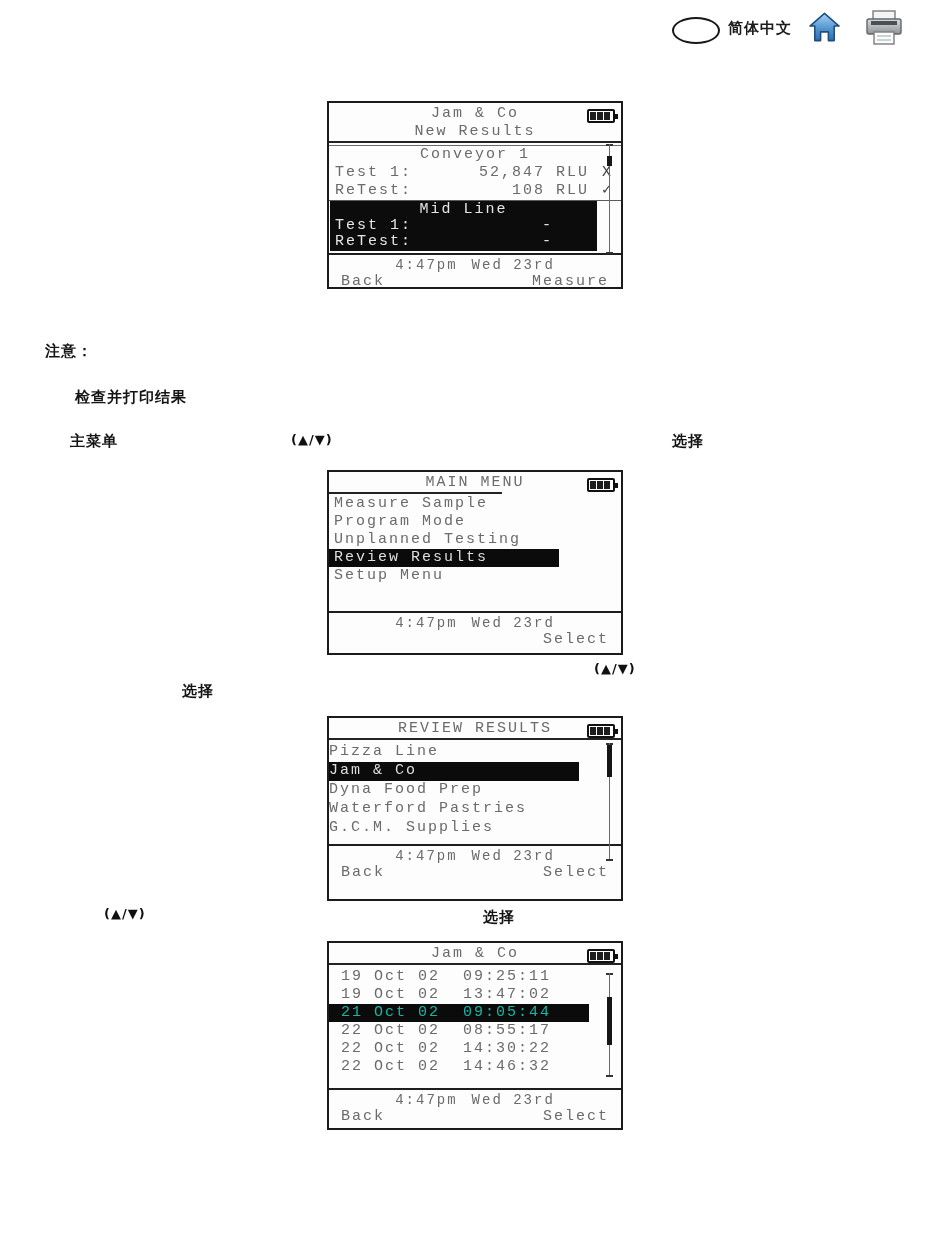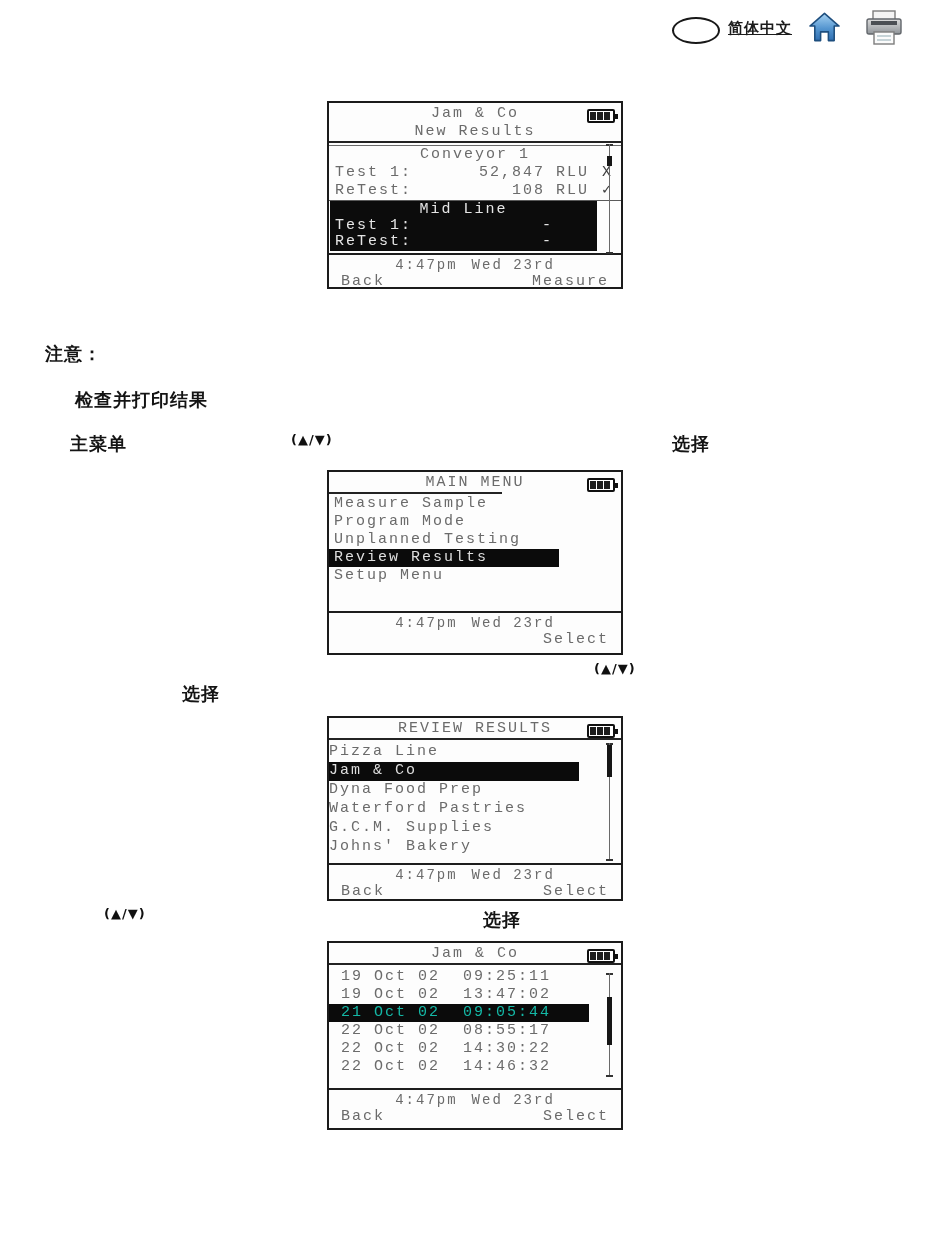--- a/index.html
+++ b/index.html
@@ -3,26 +3,26 @@
 <meta charset="utf-8">
 <style>
   html,body { margin:0; padding:0; background:#fff; }
   .page { position:relative; width:950px; height:1237px; background:#ffffff;
           font-family:"Liberation Sans","DejaVu Sans",sans-serif; overflow:hidden; }
 
   
   .oval { position:absolute; left:672px; top:17px; width:44px; height:23px;
           border:2px solid #181818; border-radius:50%; background:#fff; }
   .lang { position:absolute; left:728px; top:19px; font-size:15px; font-weight:600;
-          color:#1c1c1c; letter-spacing:1px;text-decoration:underline; }
+          color:#1c1c1c; letter-spacing:1px; }
   .homeicon { position:absolute; left:808px; top:11px; }
   .printicon { position:absolute; left:864px; top:9px; }
 
   
-  .cn { position:absolute; color:#141414; font-weight:600; font-size:18px; letter-spacing:1px; }
+  .cn { position:absolute; color:#141414; font-weight:600; font-size:15px; letter-spacing:1px; }
   .arrows { position:absolute; color:#101010; font-weight:700; font-size:13px;
             font-family:"DejaVu Sans",sans-serif; letter-spacing:1px; }
 
   
   .lcd { position:absolute; width:292px; background:#fdfdfd; border:2px solid #1b1b1b;
          font-family:"Liberation Mono","DejaVu Sans Mono",monospace;
          color:#6b6b6b; font-size:15px; letter-spacing:2px; line-height:18px; }
   .lcd1 { left:327px; top:101px;  height:184px; }
   .lcd2 { left:327px; top:470px;  height:181px; }
   .lcd3 { left:327px; top:716px;  height:181px; }
@@ -202,21 +202,20 @@
         <i></i>
         <i></i>
       </span>
     <div class="rule"></div>
     <div class="menu">
       <div class="mi3">Pizza Line</div>
       <div class="mi3 selected">Jam &amp; Co</div>
       <div class="mi3">Dyna Food Prep</div>
       <div class="mi3">Waterford Pastries</div>
       <div class="mi3">G.C.M. Supplies</div>
-      <div class="mi3">Johns' Bakery</div>
     </div>
     <div class="statusline" style="margin-top:6px;"></div>
     <div class="status">
       <span>4:47pm</span><span class="sdate">Wed 23rd</span>
     </div>
     <div class="softkeys">
       <span>Back</span>
       <span>Select</span>
     </div>
     <div class="sb sb3">

